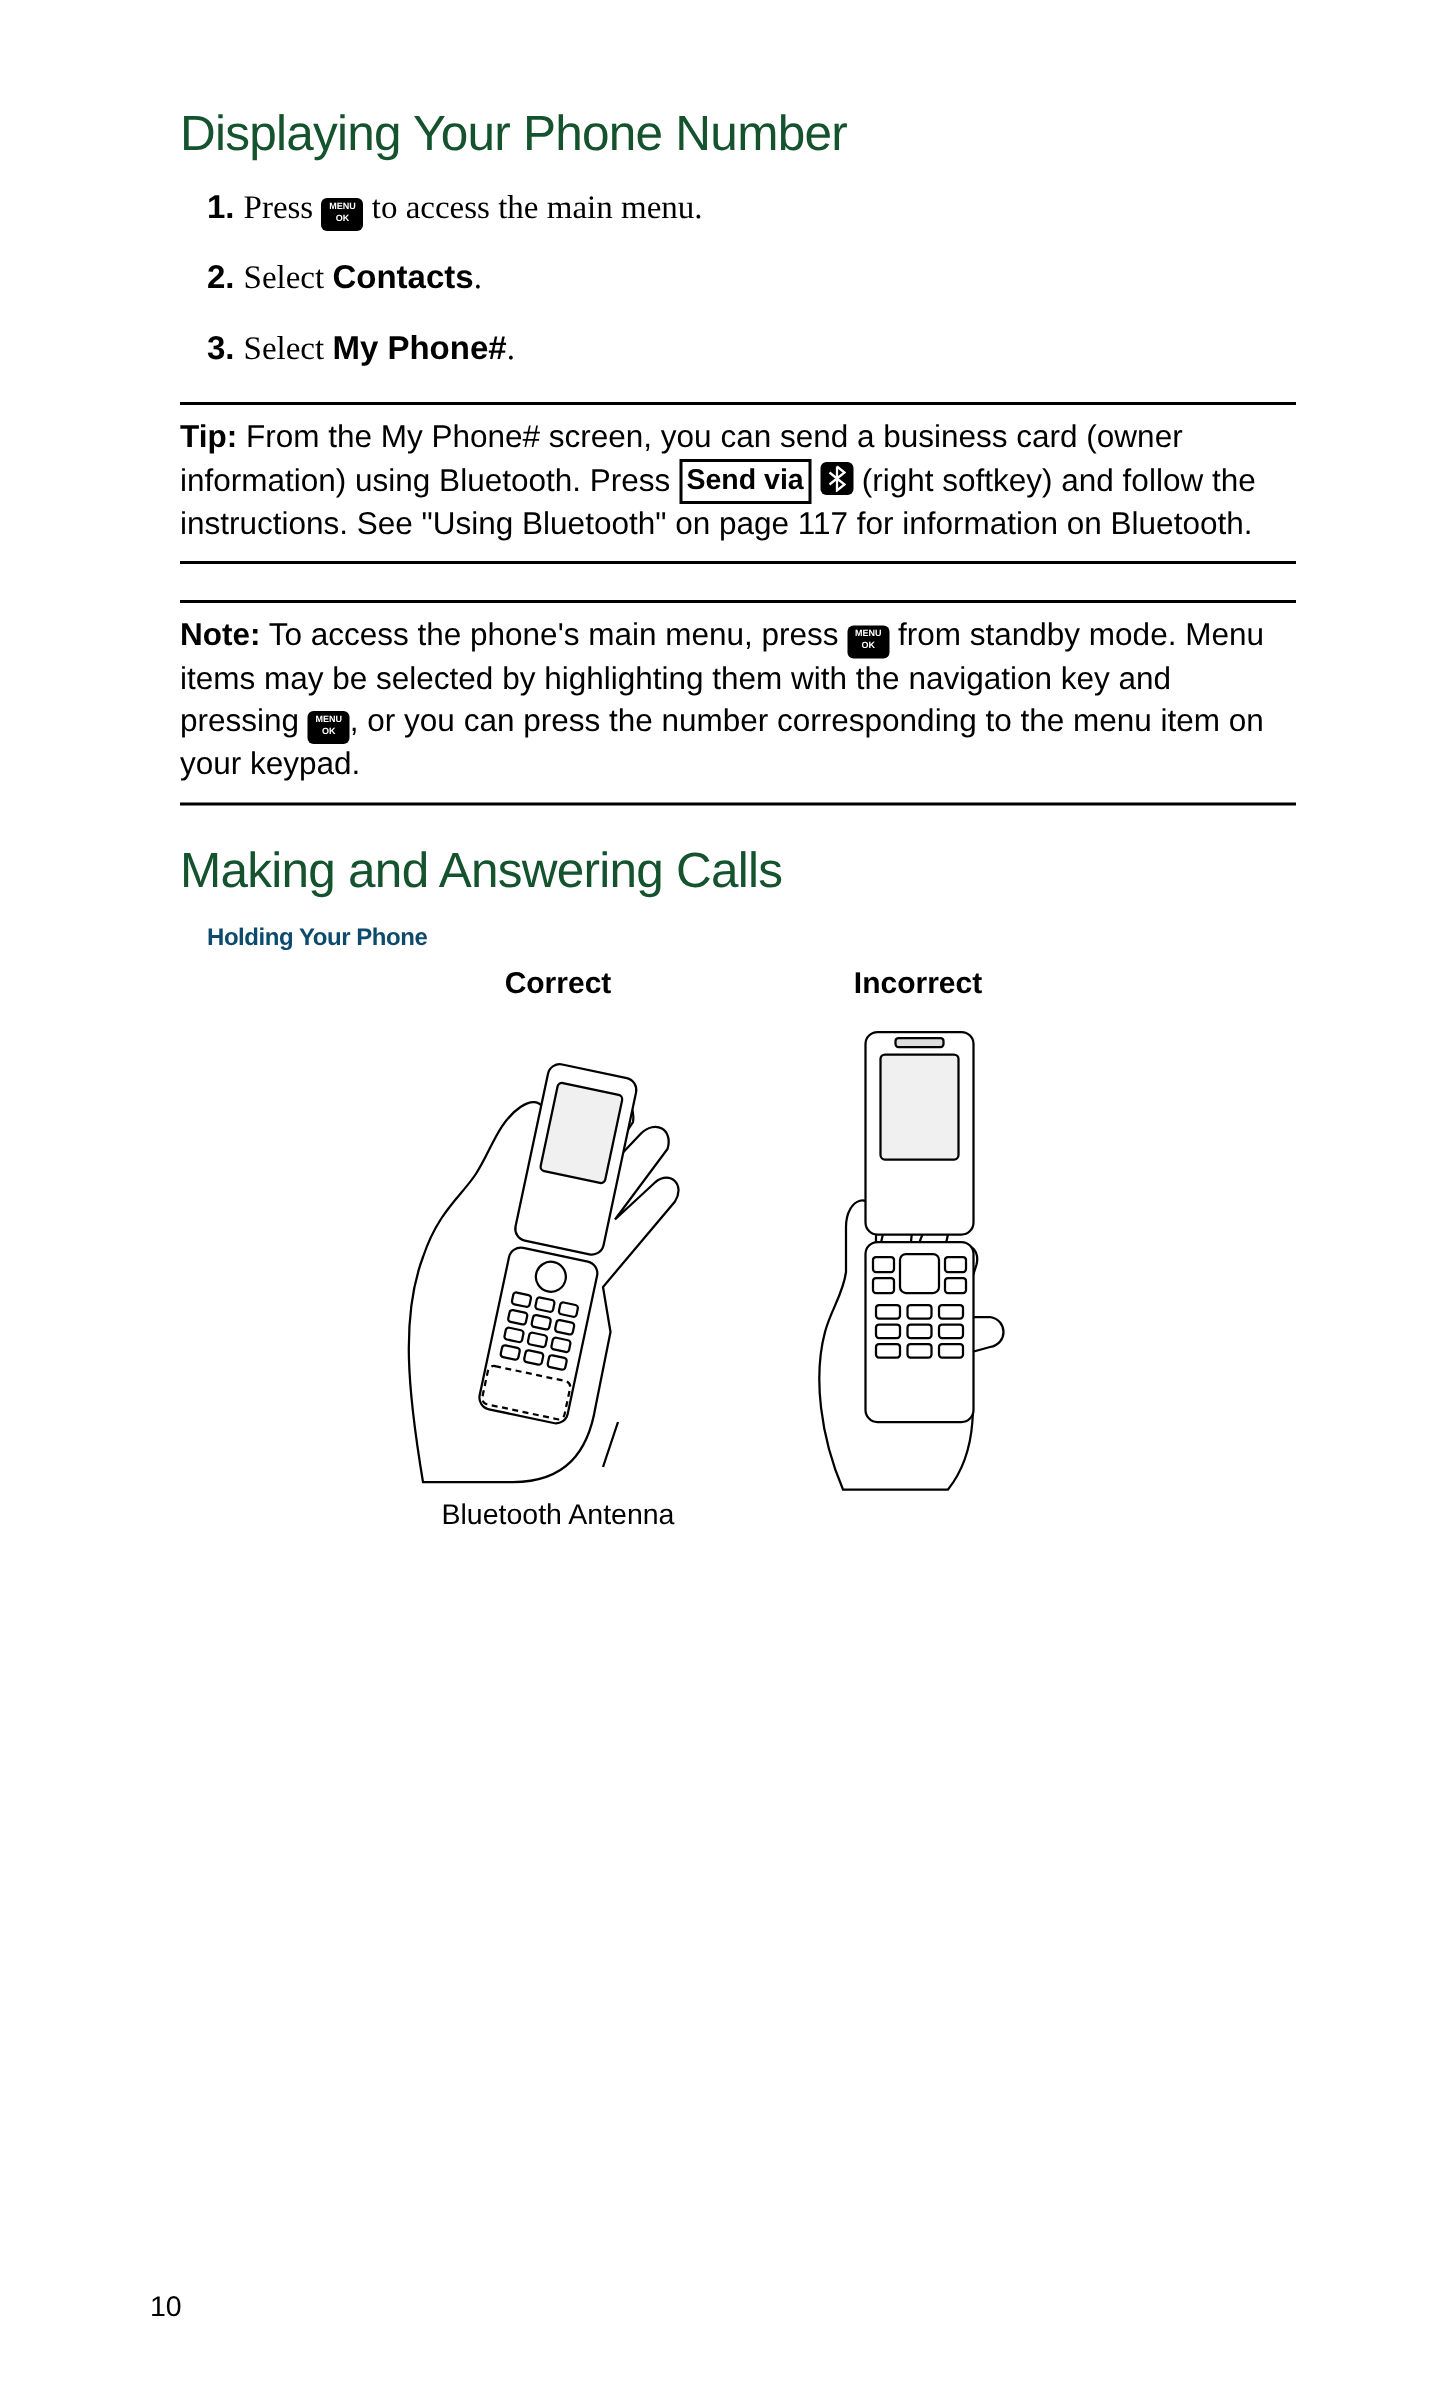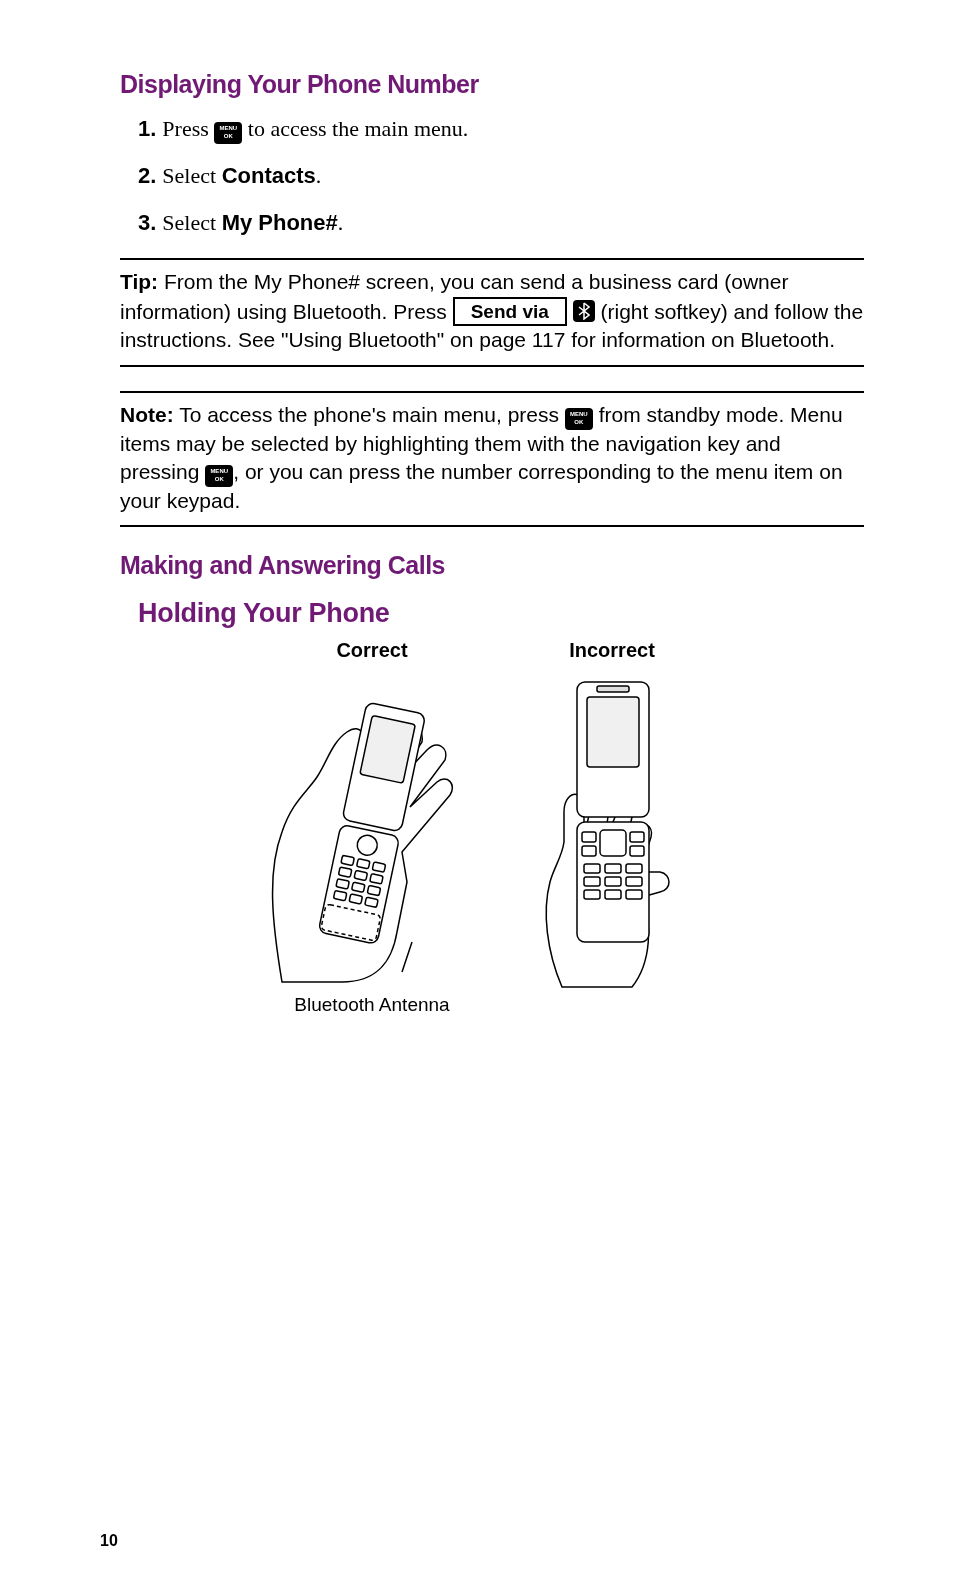--- a/index.html
+++ b/index.html
@@ -10,31 +10,31 @@
     font-family: Georgia, 'Times New Roman', serif;
     color: #000;
     background: #fff;
     position: relative;
   }
   .page {
     padding: 70px 90px 40px 120px;
   }
   h1 {
     font-family: Arial, Helvetica, sans-serif;
-    font-weight: 700;
-    color: #701a75;
-    font-size: 25px;
+    font-weight: 400;
+    color: #14532d;
+    font-size: 33px;
     margin: 0 0 15px 0;
     letter-spacing: -0.5px;
   }
   h2 {
     font-family: Arial, Helvetica, sans-serif;
     font-weight: 900;
-    color: #701a75;
-    font-size: 27px;
+    color: #0c4a6e;
+    font-size: 16px;
     margin: 18px 0 10px 18px;
     letter-spacing: -0.3px;
   }
   ol.steps {
     list-style: none;
     margin: 0 0 20px 18px;
     padding: 0;
   }
   ol.steps li {
     font-size: 22px;
@@ -75,21 +75,21 @@
     margin-bottom: 24px;
     border-top: 2px solid #000;
     border-bottom: 2px solid #000;
   }
   .tipbox .label, .notebox .label {
     font-weight: bold;
   }
   .send-via {
     display: inline-block;
     border: 2px solid #000;
-    padding: 0 16px;
+    padding: 0 3px;
     font-weight: bold;
     font-size: 19px;
     vertical-align: 1px;
   }
   .bt-icon {
     display: inline-block;
     width: 22px;
     height: 22px;
     background: #000;
     border-radius: 4px;
@@ -127,22 +127,22 @@
     font-family: Arial, Helvetica, sans-serif;
     font-size: 19px;
     text-align: center;
     margin-top: 2px;
   }
   .page-number {
     position: absolute;
     bottom: 40px;
     left: 100px;
     font-family: Arial, Helvetica, sans-serif;
-    font-weight: bold;
-    font-size: 16px;
+    font-weight: normal;
+    font-size: 19px;
   }
 </style>
 </head>
 <body>
 
 <div class="page">
 
   <h1>Displaying Your Phone Number</h1>
 
   <ol class="steps">

